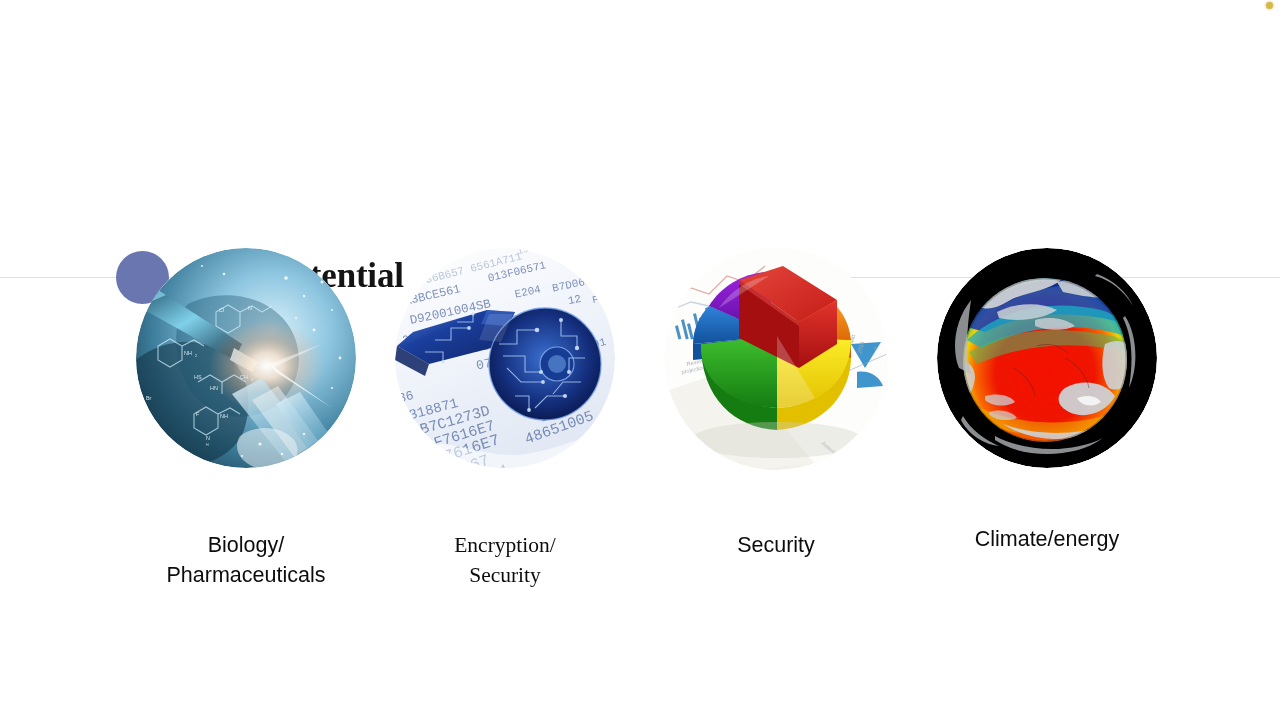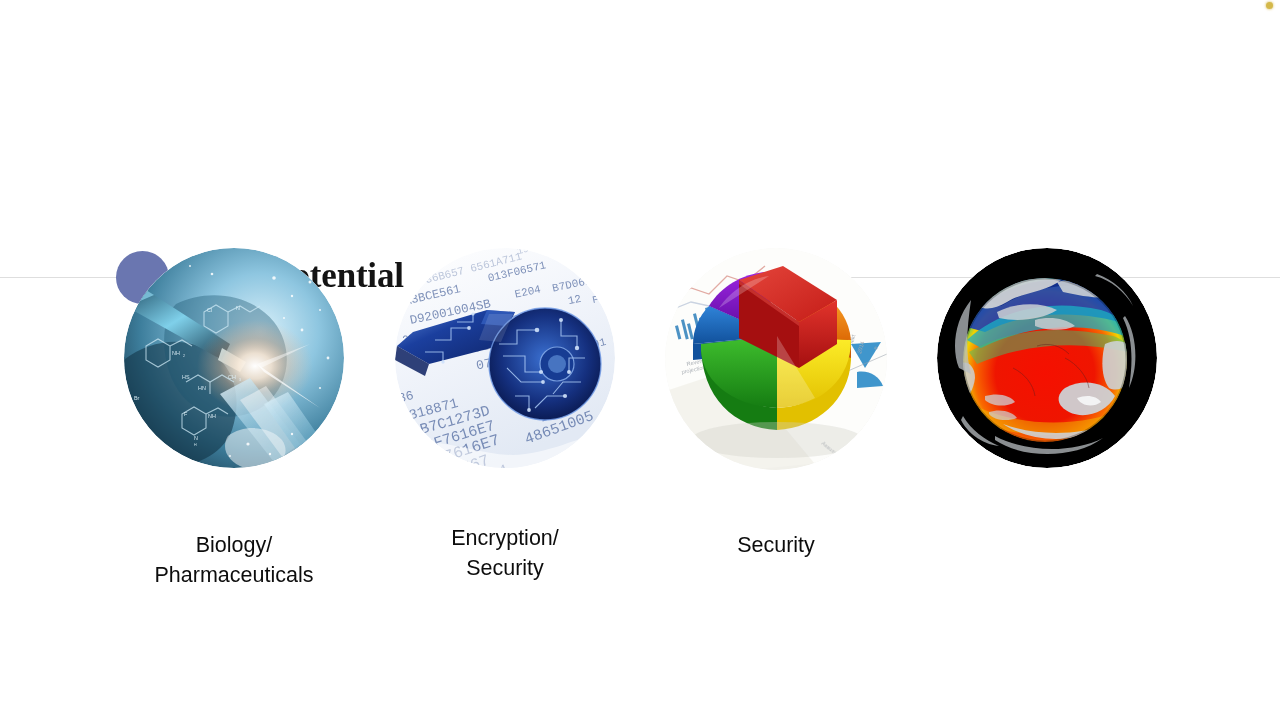--- a/index.html
+++ b/index.html
@@ -35,39 +35,39 @@
   .slide-title {
     position:absolute; left:207px; top:134px;
     font-family:"Liberation Serif", serif;
     font-weight:700; font-size:35px; line-height:44px;
     letter-spacing:-0.2px; color:#141414; white-space:nowrap;
   }
 
   
   .cards { position:absolute; left:0; top:248px; width:1280px; height:360px; }
   .card { position:absolute; top:0; }
-  .card-1 { left:124px; width:220px; }
+  .card-1 { left:136px; width:220px; }
   .card-2 { left:395px; width:220px; }
   .card-3 { left:665px; width:222px; }
   .card-4 { left:937px; width:220px; }
 
   .thumb {
     position:relative; width:100%; height:0; padding-bottom:100%;
     border-radius:50%; overflow:hidden; background:#fff;
   }
   .thumb > svg { position:absolute; inset:0; width:100%; height:100%; display:block; }
 
   .caption {
     margin-top:0; text-align:center;
     font-family:"Liberation Sans", sans-serif;
     font-size:21.5px; line-height:30px; color:#0d0d0d;
     white-space:pre-line;
   }
   .cap-1 { position:absolute; left:-10px; top:282px; width:240px; }
-  .cap-2 { position:absolute; left:-10px; top:275px; width:240px; }
+  .cap-2 { position:absolute; left:-10px; top:282px; width:240px;font-family:Liberation Serif, serif; }
   .cap-3 { position:absolute; left:-9px; top:282px; width:240px; }
   .cap-4 { position:absolute; left:-20px; top:276px; width:260px; }
 </style>
 </head>
 <body>
 
 <div class="slide">
 
   <div class="corner-dot"></div>
 
@@ -498,16 +498,17 @@
             <g fill="#b9bec2" opacity=".75">
               <path d="M22 120 C14 100 18 72 34 52 C30 80 28 104 34 126 Z"></path>
               <path d="M188 68 C200 86 202 118 192 140 C196 114 196 90 186 70 Z"></path>
               <path d="M58 188 C88 204 134 206 166 190 C136 212 84 210 58 192 Z"></path>
               <path d="M26 168 C34 182 48 192 62 198 C44 196 30 184 24 172 Z"></path>
               <path d="M160 26 C176 32 190 44 196 58 C188 44 174 32 158 28 Z"></path>
             </g>
           </g>
         </svg>
       </div>
+      <div class="caption cap-4">Climate/energy</div>
     </div>
 
   </div>
 </div>
 
 </body></html>

